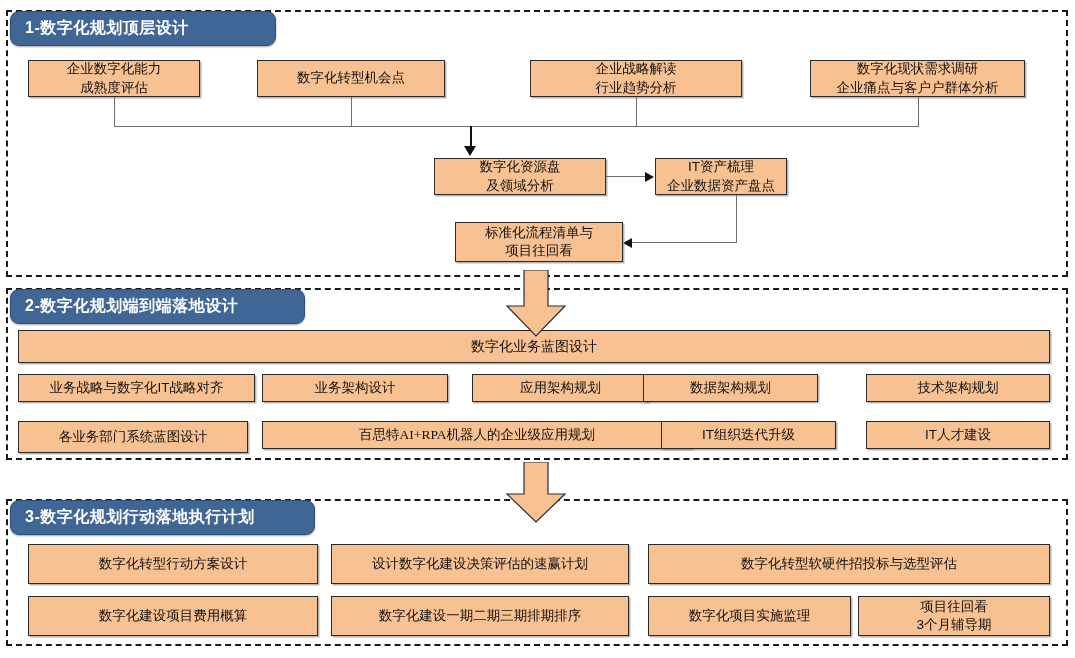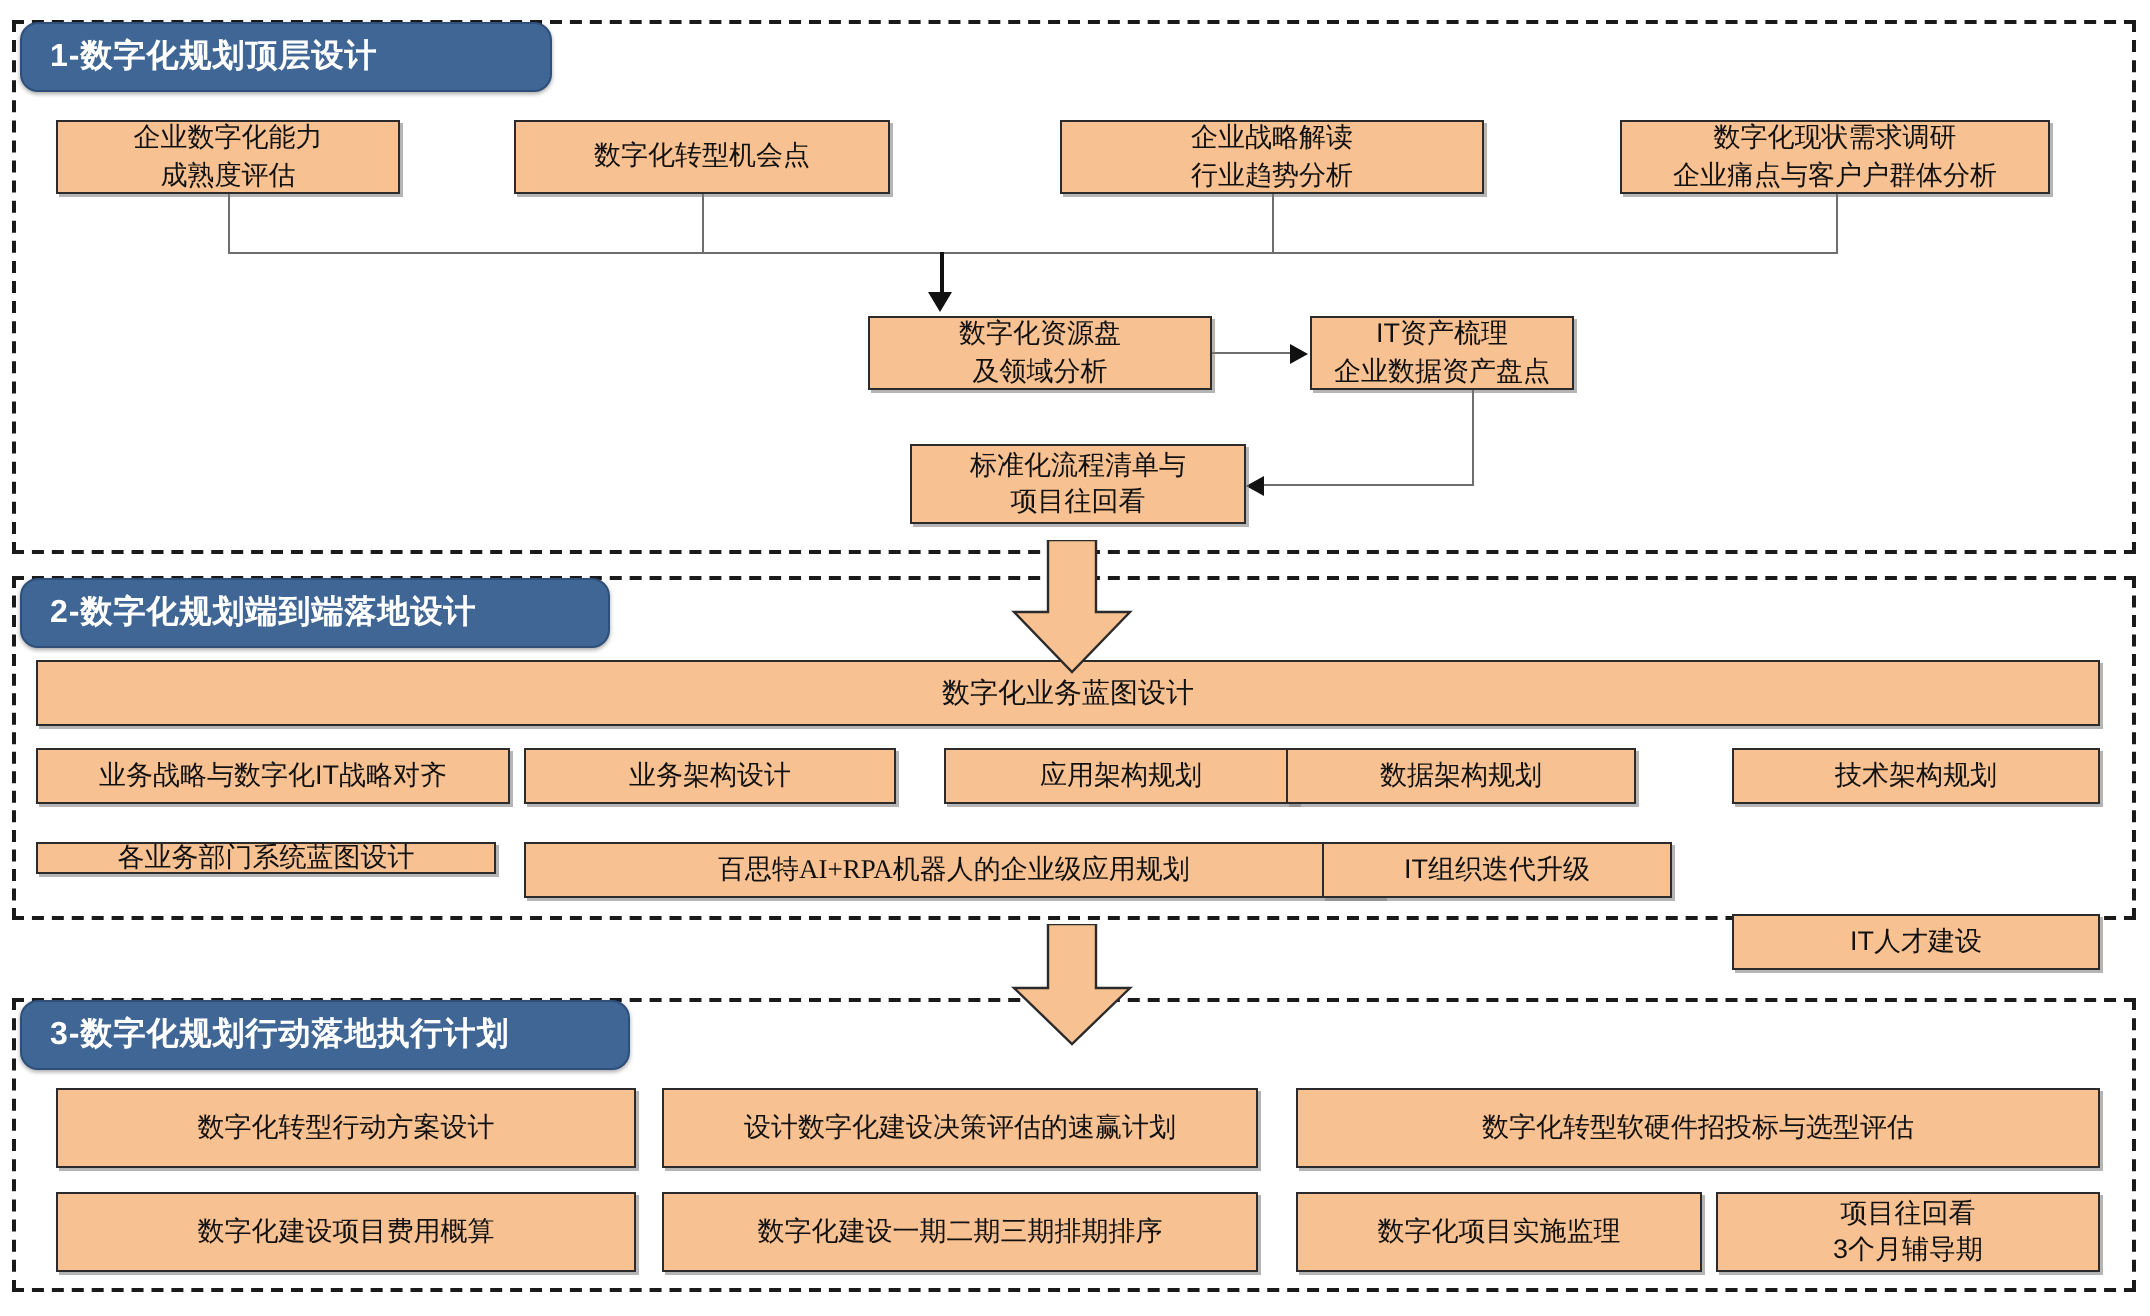--- a/index.html
+++ b/index.html
@@ -195,30 +195,30 @@
   <div class="box" style="left:472px;top:374px;width:177px;height:28px;">
     <span class="txt">应用架构规划</span>
   </div>
   <div class="box" style="left:643px;top:374px;width:175px;height:28px;">
     <span class="txt">数据架构规划</span>
   </div>
   <div class="box" style="left:866px;top:374px;width:184px;height:28px;">
     <span class="txt">技术架构规划</span>
   </div>
 
-  <div class="box" style="left:18px;top:421px;width:230px;height:16px;justify-content:center;">
+  <div class="box" style="left:18px;top:421px;width:230px;height:32px;justify-content:center;">
     <span class="txt">各业务部门系统蓝图设计</span>
   </div>
   <div class="box" style="left:262px;top:421px;width:430px;height:28px;font-family:Liberation Serif, serif;">
     <span class="txt">百思特AI+RPA机器人的企业级应用规划</span>
   </div>
   <div class="box" style="left:661px;top:421px;width:175px;height:28px;">
     <span class="txt">IT组织迭代升级</span>
   </div>
-  <div class="box" style="left:866px;top:421px;width:184px;height:28px;margin-top:36px;">
+  <div class="box" style="left:866px;top:421px;width:184px;height:28px;">
     <span class="txt">IT人才建设</span>
   </div>
 
   <div class="block-arrow" style="left:505px;top:462px;">
     <svg width="62" height="62" viewBox="0 0 62 62">
       <polygon points="19,0 43,0 43,32 60,32 31,60 2,32 19,32" fill="#f8c192" stroke="#2b2b2b" stroke-width="1.2"></polygon>
     </svg>
   </div>
 
   <div class="section-frame" style="left:6px;top:499px;width:1062px;height:147px;"></div>

